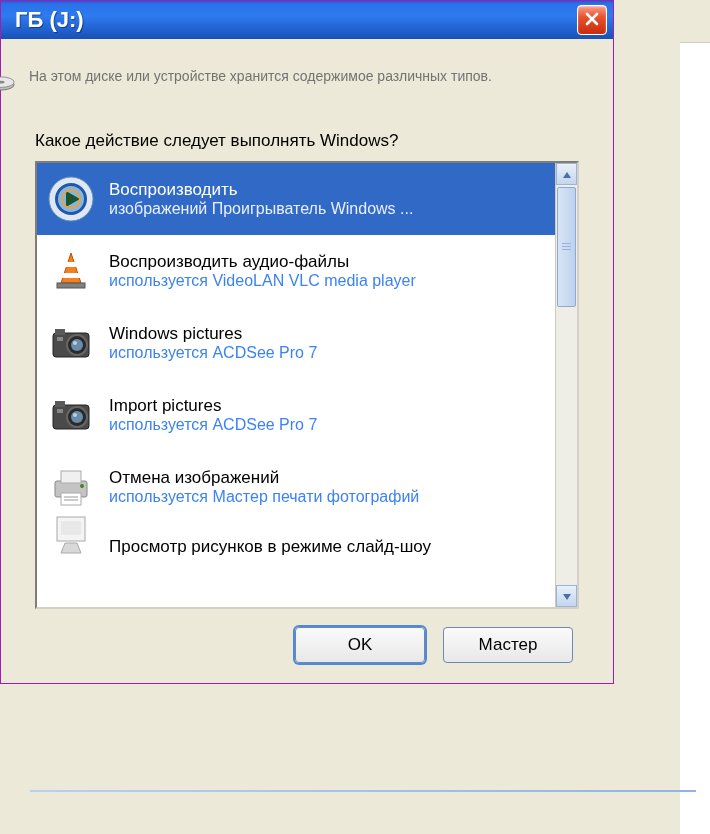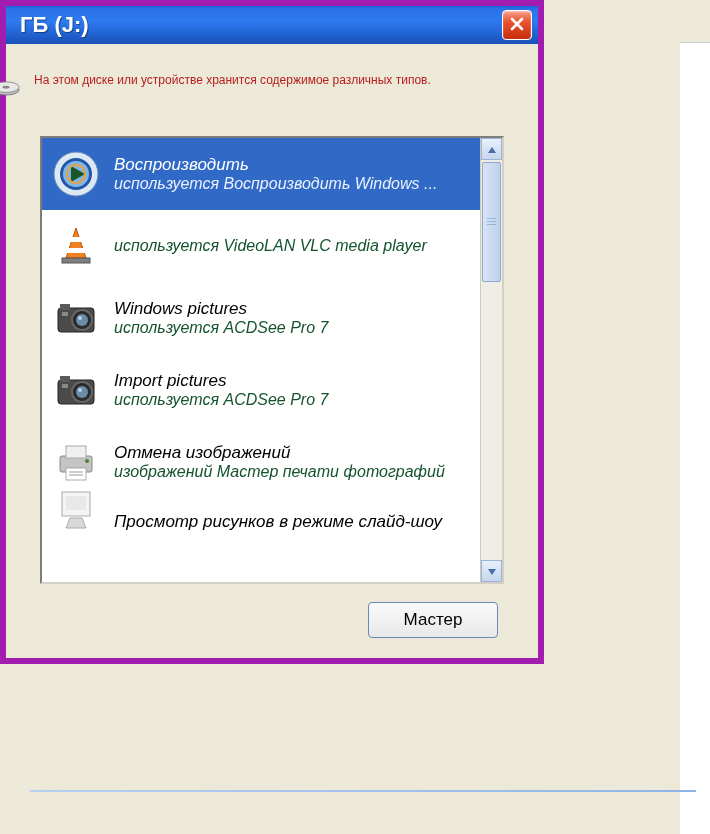--- a/index.html
+++ b/index.html
@@ -8,22 +8,22 @@
     font-size: 13px;
     background: #ece9d8;
     width: 710px;
     height: 834px;
     overflow: hidden;
   }
   .window {
     position: absolute;
     left: 0;
     top: 0;
-    width: 544px;
-    border: 6px solid #a21caf;
+    width: 614px;
+    border: 1px solid #a21caf;
     background: #ece9d8;
   }
   .titlebar {
     height: 38px;
     background: linear-gradient(to bottom, #1c5fd6 0%, #2b72e8 8%, #2e7af0 40%, #1850b8 100%);
     display: flex;
     align-items: center;
     justify-content: space-between;
     padding: 0 6px 0 14px;
     color: #fff;
@@ -56,23 +56,23 @@
     margin-bottom: 36px;
   }
   .drive-icon {
     width: 28px;
     height: 26px;
     flex-shrink: 0;
     margin-left: -48px;
     margin-top: 2px;
   }
   .intro-text {
-    font-size: 12px;
+    font-size: 14px;
     line-height: 1.35;
-    color: #b91c1c;
+    color: #737373;
   }
   .prompt-text {
     font-size: 17px;
     color: #000;
     margin-bottom: 10px;
   }
   .list-container {
     border: 2px inset #d4d0c8;
     background: #fff;
     height: 448px;
@@ -82,21 +82,20 @@
   .list-inner {
     flex: 1;
     overflow: hidden;
   }
   .action-item {
     display: flex;
     align-items: center;
     padding: 6px 10px;
     gap: 14px;
     height: 72px;
-    font-style: italic;
   }
   .action-item.selected {
     background: #3169c6;
     color: #fff;
   }
   .action-item.selected .action-sub { color: #e9f0ff; }
   .action-icon {
     width: 48px;
     height: 48px;
     flex-shrink: 0;
@@ -107,21 +106,21 @@
   .action-texts { flex: 1; overflow: hidden; }
   .action-title {
     font-size: 17px;
     line-height: 1.2;
     white-space: nowrap;
     overflow: hidden;
     text-overflow: ellipsis;
   }
   .action-sub {
     font-size: 16px;
-    color: #14532d;
+    color: #3b82f6;
     white-space: nowrap;
     overflow: hidden;
     text-overflow: ellipsis;
   }
   .action-item.partial { height: 40px; align-items: flex-end; padding-top: 6px; }
   .action-item.partial .action-title { white-space: nowrap; }
   .scrollbar {
     width: 22px;
     background: #e8e6dc;
     display: flex;
@@ -222,48 +221,50 @@
       <span class="drive-icon">
         <svg viewBox="0 0 32 28">
           <ellipse cx="16" cy="18" rx="15" ry="6" fill="#bfbfbf" stroke="#6e6e6e"></ellipse>
           <ellipse cx="16" cy="15" rx="15" ry="6" fill="#e8e8e8" stroke="#888"></ellipse>
           <ellipse cx="16" cy="15" rx="4" ry="1.6" fill="#888"></ellipse>
         </svg>
       </span>
       <div class="intro-text">На этом диске или устройстве хранится содержимое различных типов.</div>
     </div>
 
+    <div class="prompt-text">Какое действие следует выполнять Windows?</div>
 
     <div class="list-container">
       <div class="list-inner" id="list-inner">
           <div class="action-item selected">
             <div class="action-icon">
               <svg viewBox="0 0 48 48">
                 <circle cx="24" cy="24" r="22" fill="#dce8f4" stroke="#6a8cb8" stroke-width="1"></circle>
                 <circle cx="24" cy="24" r="16" fill="#2456a8"></circle>
                 <circle cx="24" cy="24" r="13" fill="#7fb8e8"></circle>
                 <path d="M19 16 L33 24 L19 32 Z" fill="#1a5628"></path>
                 <circle cx="24" cy="24" r="9" fill="none" stroke="#f2a030" stroke-width="2"></circle>
               </svg>
             </div>
             <div class="action-texts">
               <div class="action-title">Воспроизводить</div>
-              <div class="action-sub">используется Воспроизводить Windows ...</div>
+              <div class="action-sub">изображений Проигрыватель Windows ...</div>
             </div>
           </div>
           <div class="action-item">
             <div class="action-icon">
               <svg viewBox="0 0 48 48">
                 <path d="M24 6 L34 36 L14 36 Z" fill="#f08020" stroke="#c05000"></path>
                 <rect x="18" y="15" width="12" height="5" fill="#fff"></rect>
                 <rect x="15" y="26" width="18" height="5" fill="#fff"></rect>
                 <rect x="10" y="36" width="28" height="5" fill="#808080" stroke="#555"></rect>
               </svg>
             </div>
             <div class="action-texts">
+              <div class="action-title">Воспроизводить аудио-файлы</div>
               <div class="action-sub">используется VideoLAN VLC media player</div>
             </div>
           </div>
           <div class="action-item">
             <div class="action-icon">
               <svg viewBox="0 0 48 48">
                 <rect x="6" y="14" width="36" height="24" rx="3" fill="#4a4a4a" stroke="#222"></rect>
                 <rect x="8" y="10" width="10" height="6" fill="#5a5a5a"></rect>
                 <circle cx="30" cy="26" r="10" fill="#2a2a2a" stroke="#666" stroke-width="2"></circle>
                 <circle cx="30" cy="26" r="6" fill="#6a8ca8"></circle>
@@ -298,21 +299,21 @@
                 <rect x="8" y="18" width="32" height="16" rx="2" fill="#c4c4c4" stroke="#888"></rect>
                 <rect x="14" y="8" width="20" height="12" fill="#f0f0f0" stroke="#aaa"></rect>
                 <rect x="14" y="30" width="20" height="12" fill="#fff" stroke="#aaa"></rect>
                 <circle cx="35" cy="23" r="2" fill="#4a8030"></circle>
                 <line x1="17" y1="34" x2="31" y2="34" stroke="#999"></line>
                 <line x1="17" y1="37" x2="31" y2="37" stroke="#999"></line>
               </svg>
             </div>
             <div class="action-texts">
               <div class="action-title">Отмена изображений</div>
-              <div class="action-sub">изображений Мастер печати фотографий</div>
+              <div class="action-sub">используется Мастер печати фотографий</div>
             </div>
           </div>
           <div class="action-item partial">
             <div class="action-icon">
               <svg viewBox="0 0 48 48">
                 <rect x="10" y="8" width="28" height="24" fill="#f4f4f4" stroke="#aaa"></rect>
                 <rect x="14" y="12" width="20" height="14" fill="#e8e8e8"></rect>
                 <path d="M18 34 L30 34 L34 44 L14 44 Z" fill="#d8d8d8" stroke="#aaa"></path>
               </svg>
             </div>
@@ -336,16 +337,17 @@
           <span>
             <svg width="10" height="8" viewBox="0 0 10 8">
                 <path d="M5 7 L9 1 L1 1 Z" fill="#4a6fa8"></path>
               </svg>
           </span>
         </div>
       </div>
     </div>
 
     <div class="button-row">
+      <button class="xp-button default">OK</button>
       <button class="xp-button">Мастер</button>
     </div>
   </div>
 </div>
 
 </body></html>

